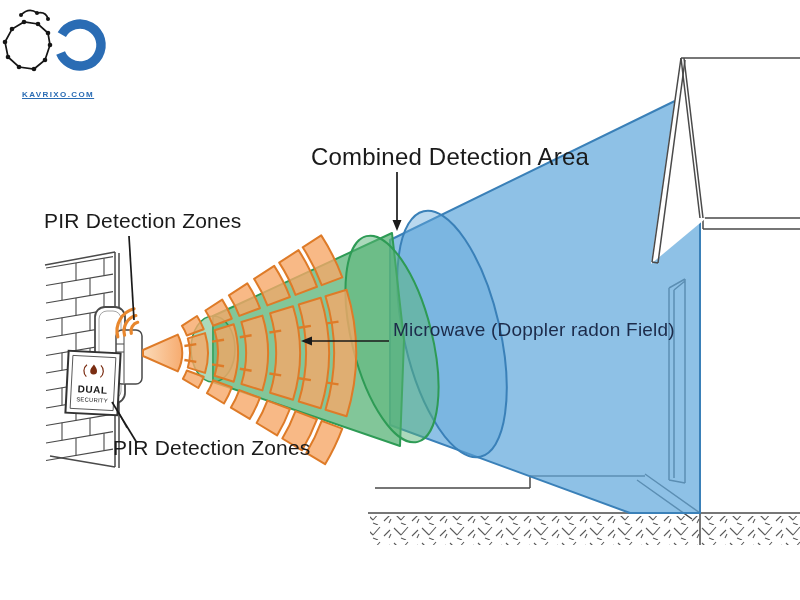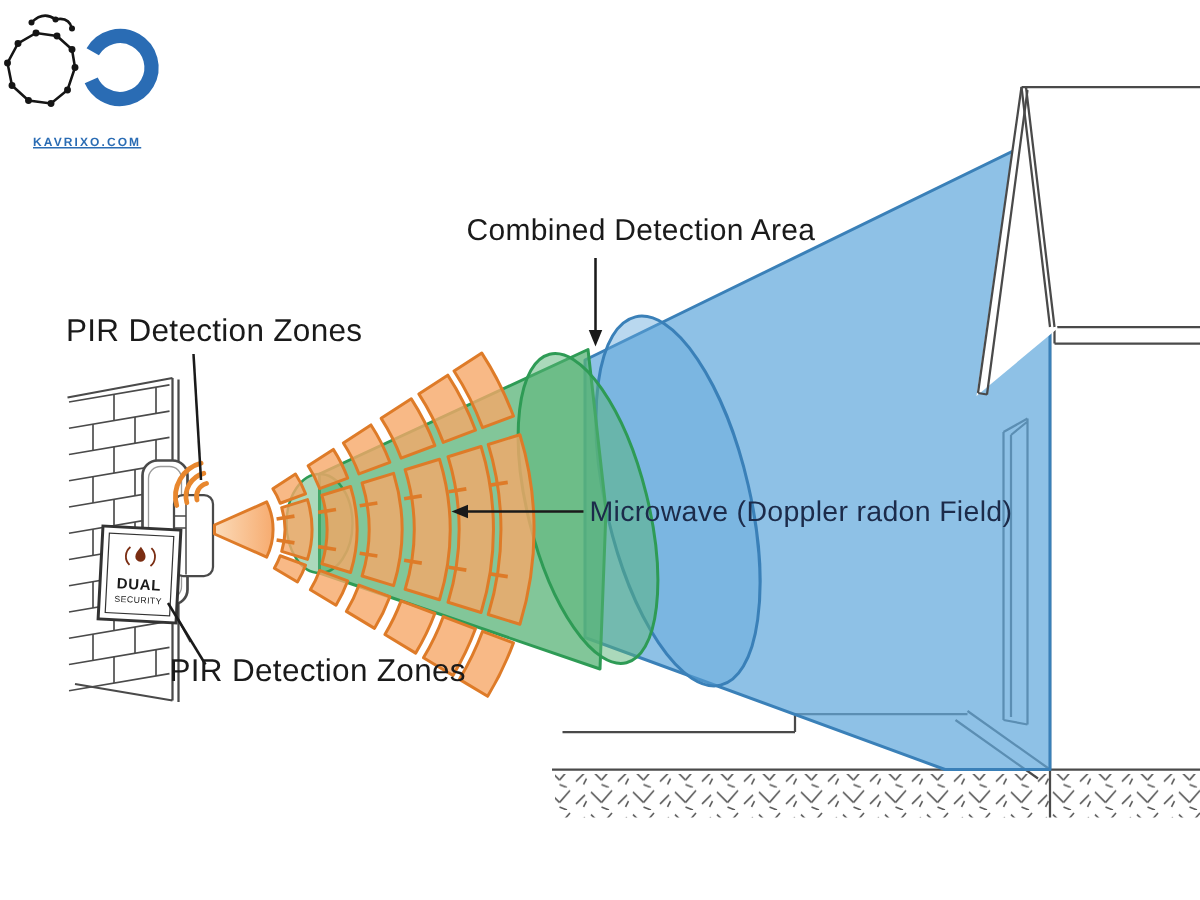--- a/index.html
+++ b/index.html
@@ -1,22 +1,22 @@
 <!DOCTYPE html>
 <html><head>
 <meta charset="utf-8">
 <style>
   html,body{margin:0;padding:0;background:#fff;}
   #stage{position:relative;width:800px;height:600px;background:#fff;overflow:hidden;
          font-family:"Liberation Sans",sans-serif;}
   #stage svg{position:absolute;left:0;top:0;}
   .lbl{position:absolute;white-space:nowrap;color:#1a1a1a;letter-spacing:0.2px;}
   .lbl-pir-top{left:44px;top:209px;font-size:21px;}
-  .lbl-combined{left:311px;top:143px;font-size:20px;}
-  .lbl-microwave{left:393px;top:331px;font-size:19px;color:#1c2b4a;}
+  .lbl-combined{left:311px;top:143px;font-size:24px;}
+  .lbl-microwave{left:393px;top:319px;font-size:19px;color:#1c2b4a;}
   .lbl-pir-bottom{left:113px;top:436px;font-size:21px;}
   .brand{position:absolute;left:22px;top:90px;font-size:8px;font-weight:bold;
          letter-spacing:1.4px;color:#2a6cb4;text-decoration:underline;}
 </style>
 </head>
 <body>
 
 <div id="stage">
 
 <svg width="800" height="600" viewBox="0 0 800 600">

